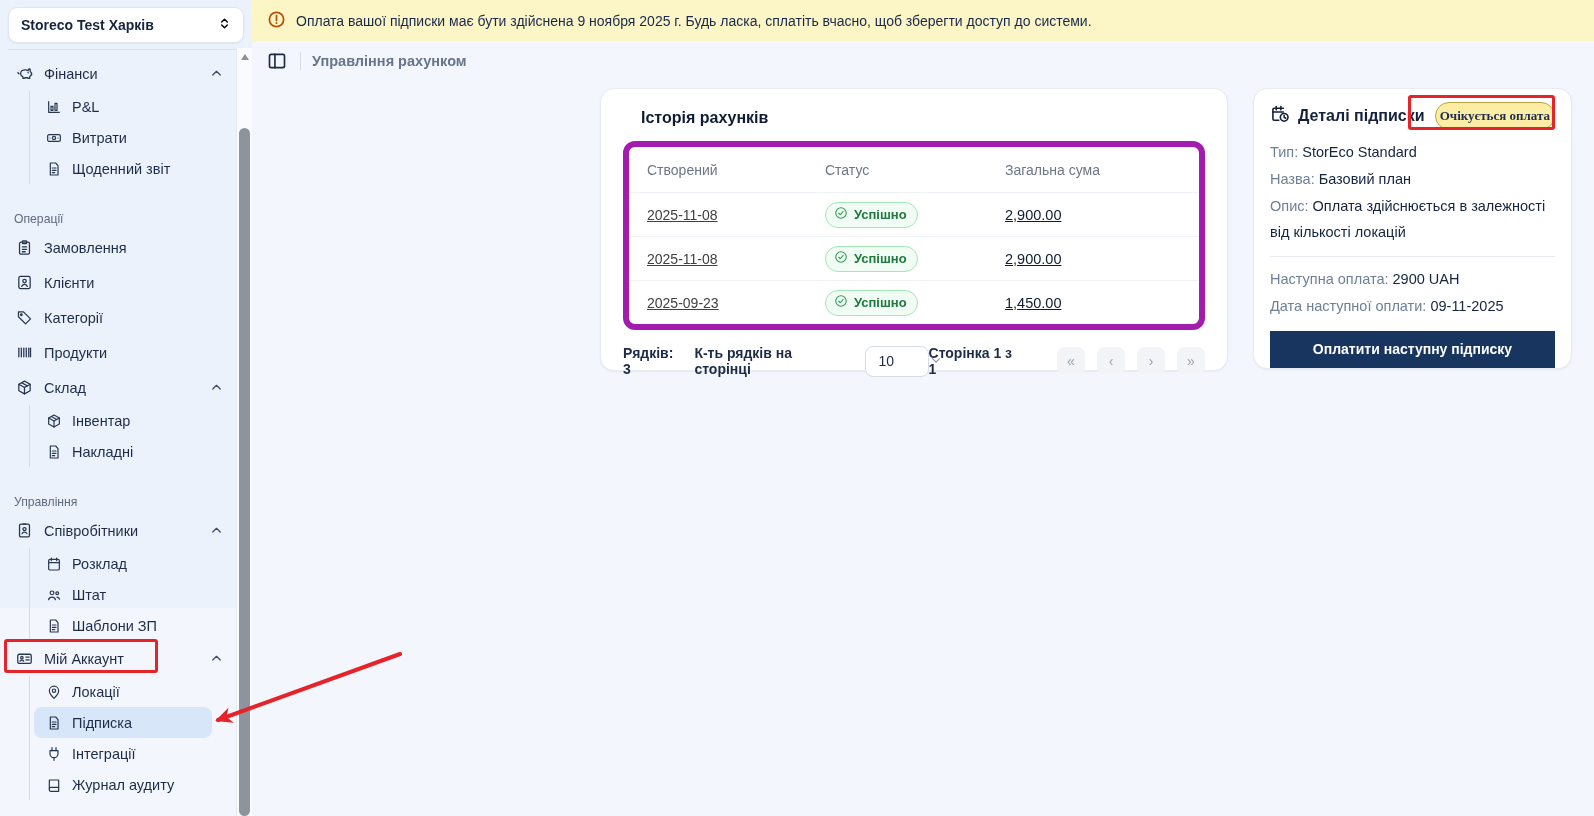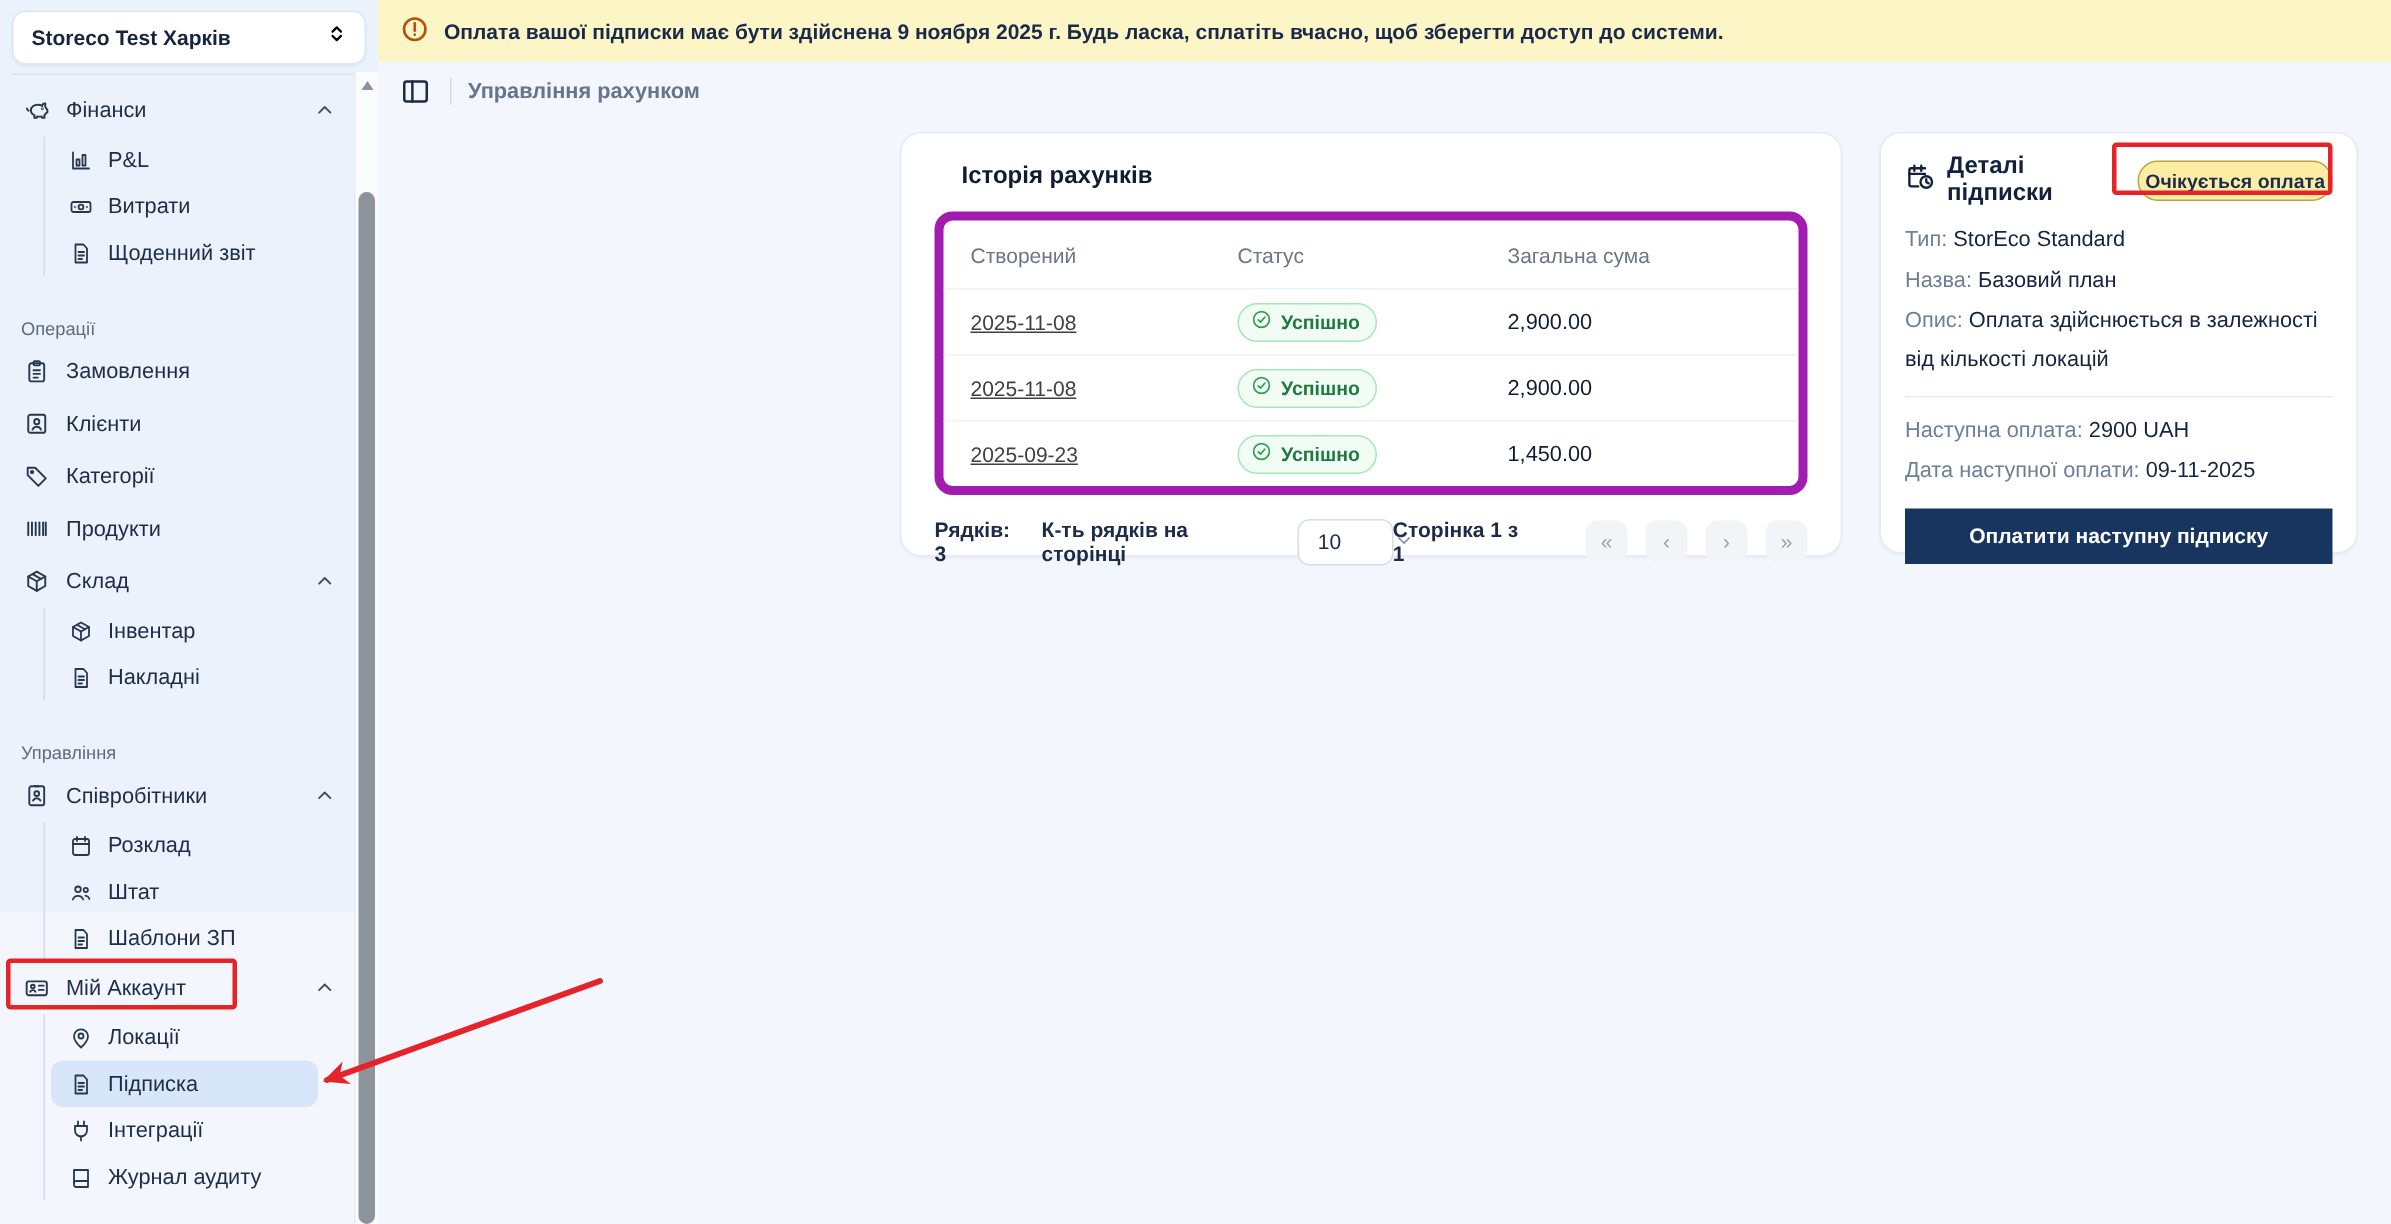--- a/index.html
+++ b/index.html
@@ -29,59 +29,59 @@
   
   .side-scrollbar { position:absolute; right:0; top:48px; width:16px; height:768px; background:#fafbfd;
     border-left:1px solid #e7eaf1; cursor:pointer; }
   .sb-arrow { width:0; height:0; margin:6px auto 0 auto; border-left:4px solid transparent;
     border-right:4px solid transparent; border-bottom:6px solid #8a919c; }
   .sb-thumb { position:absolute; left:2px; top:80px; bottom:0; width:11px; border-radius:6px; background:#8e949d; }
 
   
   .rightpane { position:absolute; left:252px; top:0; right:0; bottom:0; background:#f3f6fc; }
   .banner { height:41px; background:#fcf5c5; display:flex; align-items:center; gap:10px; padding-left:15px;
-    color:#18294c; font-size:14px; font-weight:700; }
+    color:#18294c; font-size:14px; font-weight:400; }
   .banner .ic { color:#b5520a; flex:none; }
   .topbar { height:40px; display:flex; align-items:center; gap:11px; padding-left:13px; }
   .toggle-btn { background:none; border:none; color:#1d2b45; display:flex; cursor:pointer; padding:2px; }
   .vdiv { width:1px; height:18px; background:#d6dce6; }
   .page-title { font-size:14.5px; font-weight:700; color:#66748c; }
   .main { position:absolute; top:81px; left:0; right:0; bottom:0; }
 
   
   .card { background:#fff; border:1px solid #e8ebf2; border-radius:14px; box-shadow:0 1px 2px rgba(16,24,40,.05); }
   .invoices-card { position:absolute; left:348px; top:7px; width:628px; height:283px; padding:16px 22px; }
   .invoices-card h2 { font-size:16px; font-weight:700; color:#101c33; margin:4px 0 14px 18px; }
   .table-card { border:6px solid #a21caf; border-radius:12px; overflow:hidden; }
   .t-row { display:grid; grid-template-columns:178px 180px 1fr; align-items:center; padding:0 18px; height:44px; border-top:1px solid #eef1f5; }
   .t-row.head { height:45px; border-top:none; }
   .t-row.head span { font-size:14px; color:#6d7687; }
   .t-link { color:#404040; font-size:14px; text-decoration:underline; cursor:pointer; justify-self:start; }
-  .t-amount { font-size:14.5px; color:#0f1c33; }
+  .t-amount { font-size:14.5px; color:#0f1c33;text-decoration:underline; }
   .badge-ok { display:inline-flex; align-items:center; gap:6px; background:#f1fcf4; border:1px solid #a5e7b7;
     color:#1f7a3f; border-radius:14px; padding:3px 10px 4px 8px; font-size:13px; font-weight:600; justify-self:start; }
   .badge-ok .ic { color:#2f9e54; }
 
   .pager { margin-top:15px; display:flex; align-items:center; }
   .pager-left { display:flex; align-items:center; gap:10px; font-size:14px; font-weight:700; color:#1c2b47; }
   .select { width:64px; height:31px; background:#fff; border:1px solid #d6dce6; border-radius:8px;
     display:flex; align-items:center; justify-content:space-between; padding:0 9px 0 13px; cursor:pointer;
     font-size:14px; color:#1c2b47; font-weight:500; margin-left:4px;gap:35px; }
   .select .ic { color:#8d95a3; }
   .pager .page-label { margin-left:auto; font-size:14px; font-weight:700; color:#1c2b47; }
   .pager-btns { margin-left:34px; display:flex; gap:12px; }
   .pg-btn { width:28px; height:28px; border:none; border-radius:8px; background:#f2f4f8; color:#98a1ae;
     font-size:14px; line-height:1; cursor:pointer; font-family:"Liberation Sans",sans-serif; }
 
   .sub-card { position:absolute; left:1001px; top:7px; width:319px; height:281px; padding:13px 16px; }
   .sub-head { display:flex; align-items:center; gap:8px; }
   .sub-head .ic { color:#13213c; }
   .sub-head h2 { font-size:16px; font-weight:700; color:#13213c; }
   .badge-pending { margin-left:auto; background:#fbeda4; border:1.5px solid #bfa242; color:#1c2b50;
-    font-size:13px; font-weight:700; padding:5px 4px; border-radius:16px; white-space:nowrap; }
+    font-size:13px; font-weight:700; padding:5px 4px; border-radius:16px; white-space:nowrap;font-family:Liberation Serif, serif; }
   .sub-fields { margin-top:9px; }
   .sub-fields p { font-size:14.5px; line-height:1.85; }
   .sub-fields .lbl { color:#6e8097; }
   .sub-fields .val { color:#15243f; }
   .sub-hr { border:none; border-top:1px solid #e7eaf1; margin:10px 0 9px 0; }
   .pay-btn { margin-top:11px; width:100%; height:37px; background:#18355f; color:#fff; border:none;
     border-radius:0; font-size:14px; font-weight:700; cursor:pointer; font-family:"Liberation Sans",sans-serif; }
 
   
   .annot-box { position:absolute; border:3px solid #e62329; border-radius:3px; pointer-events:none; z-index:50; }

